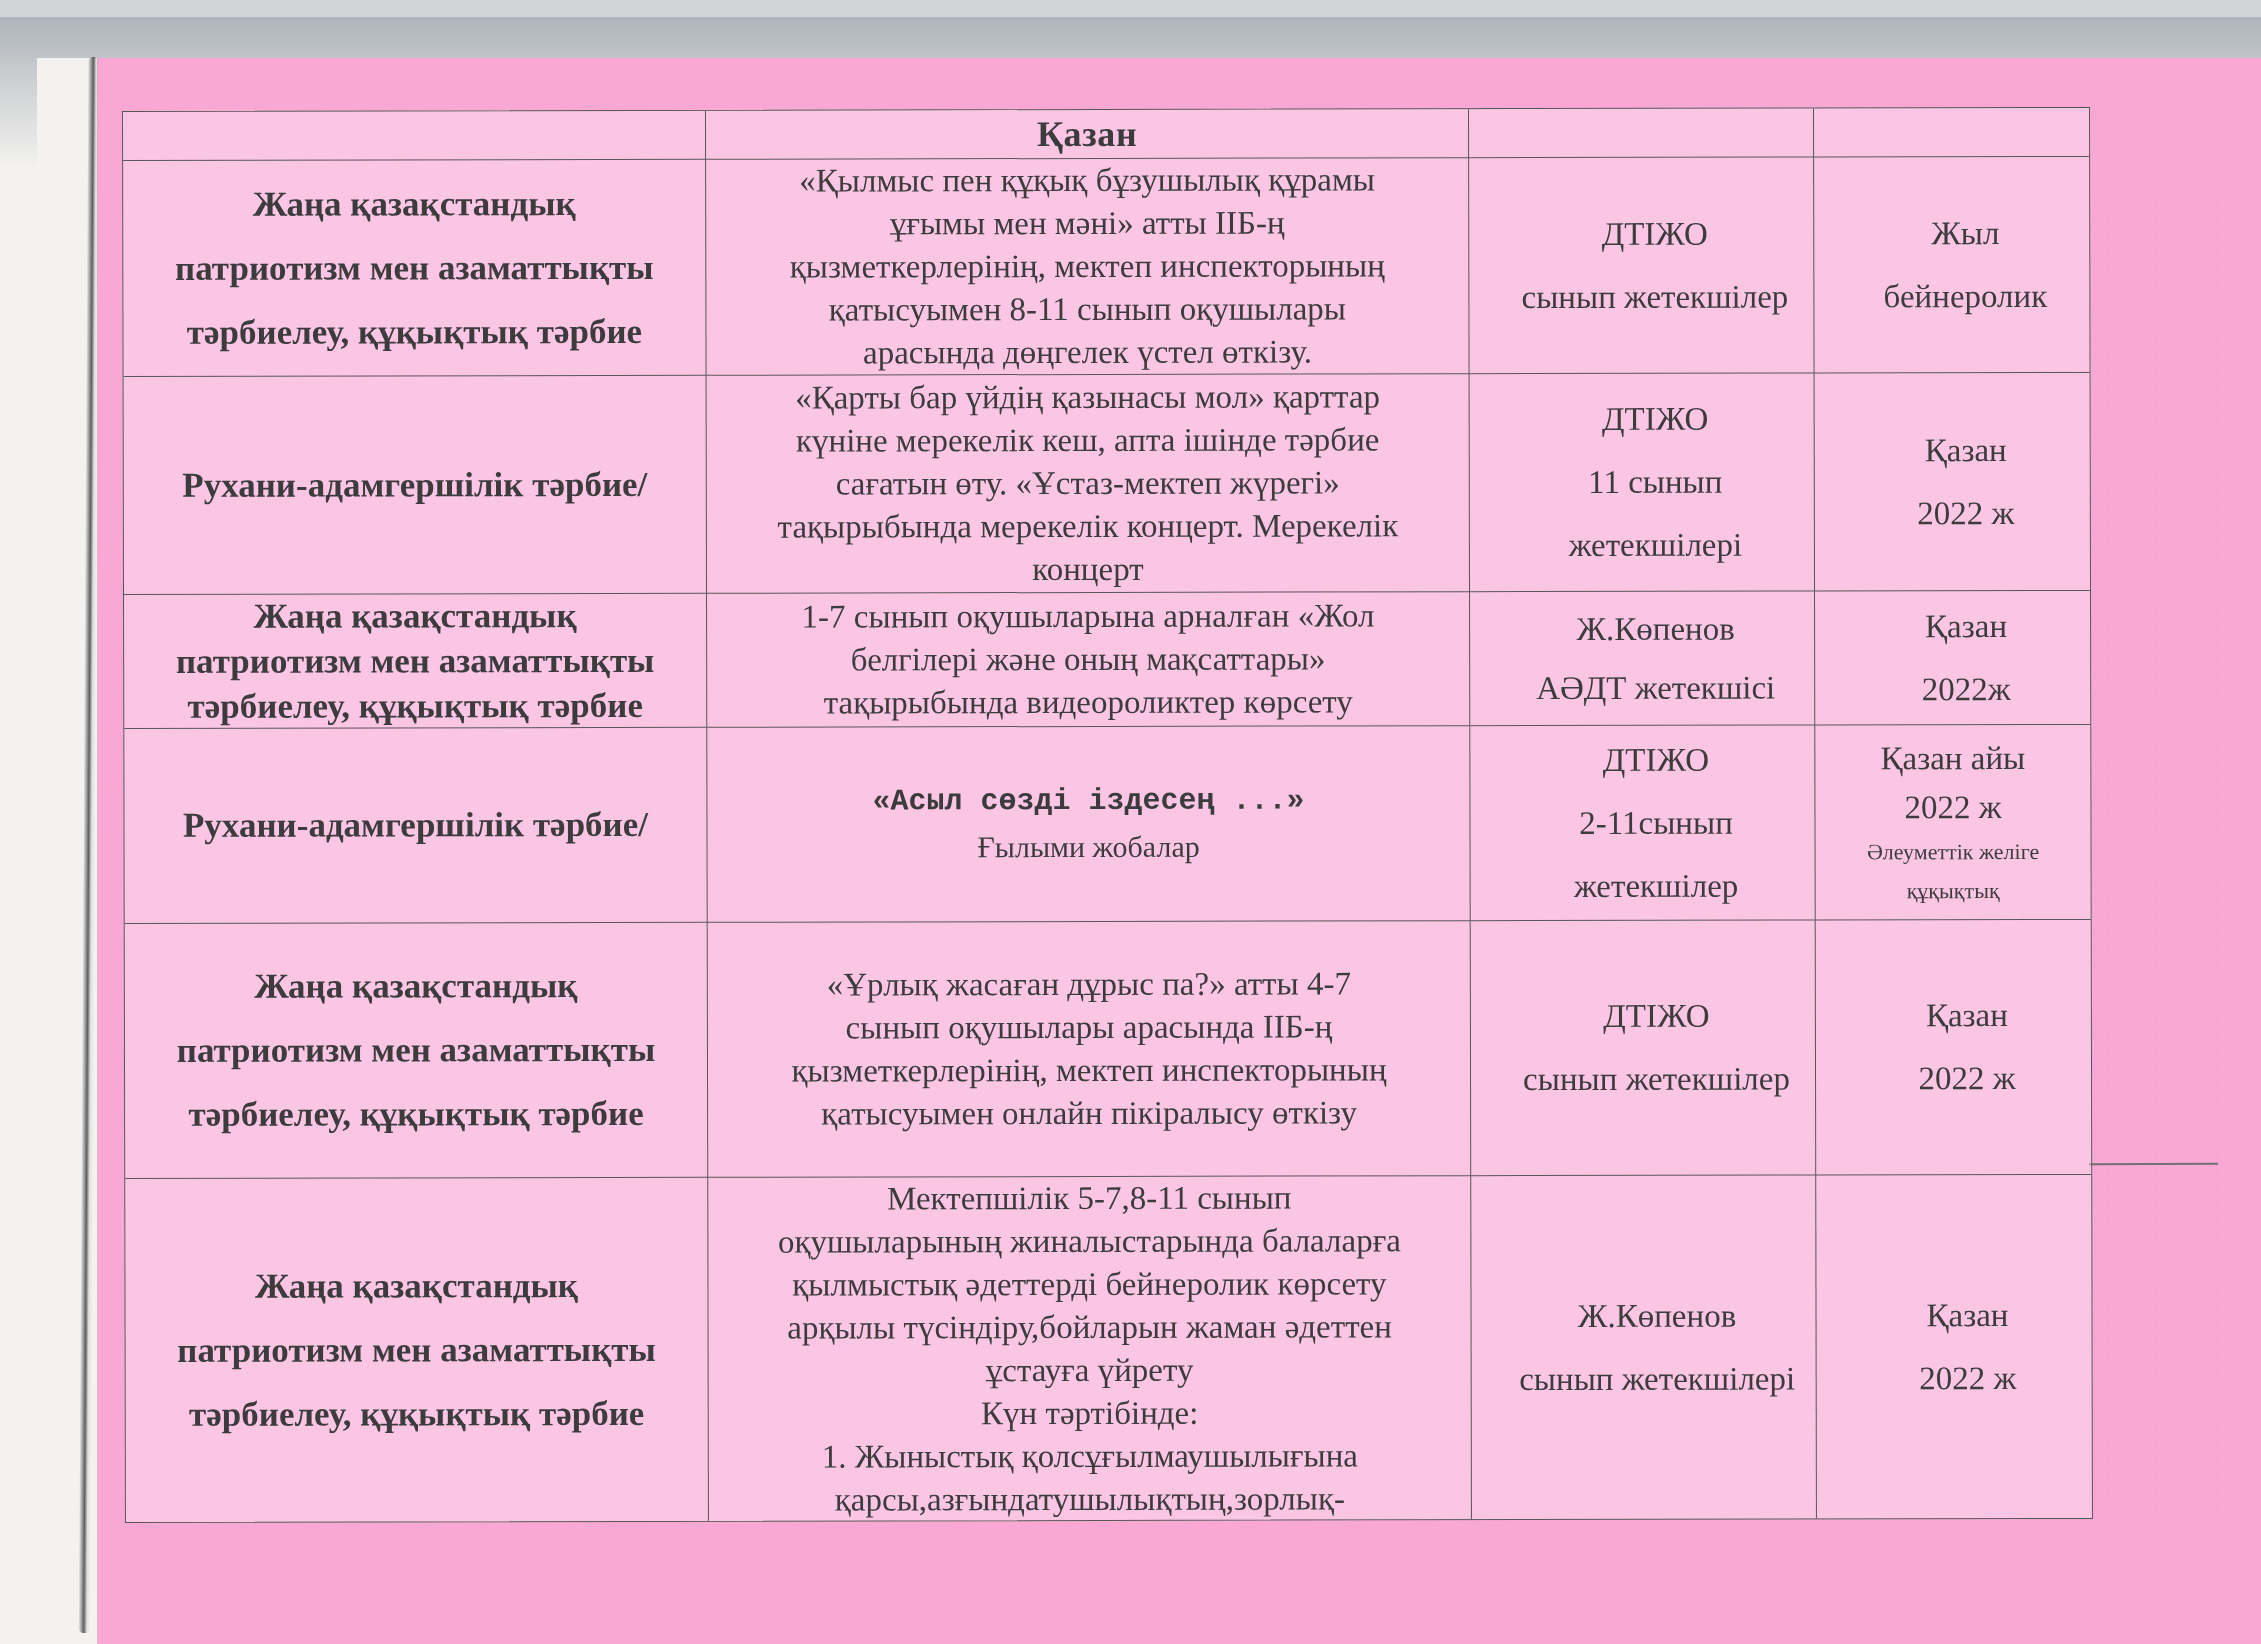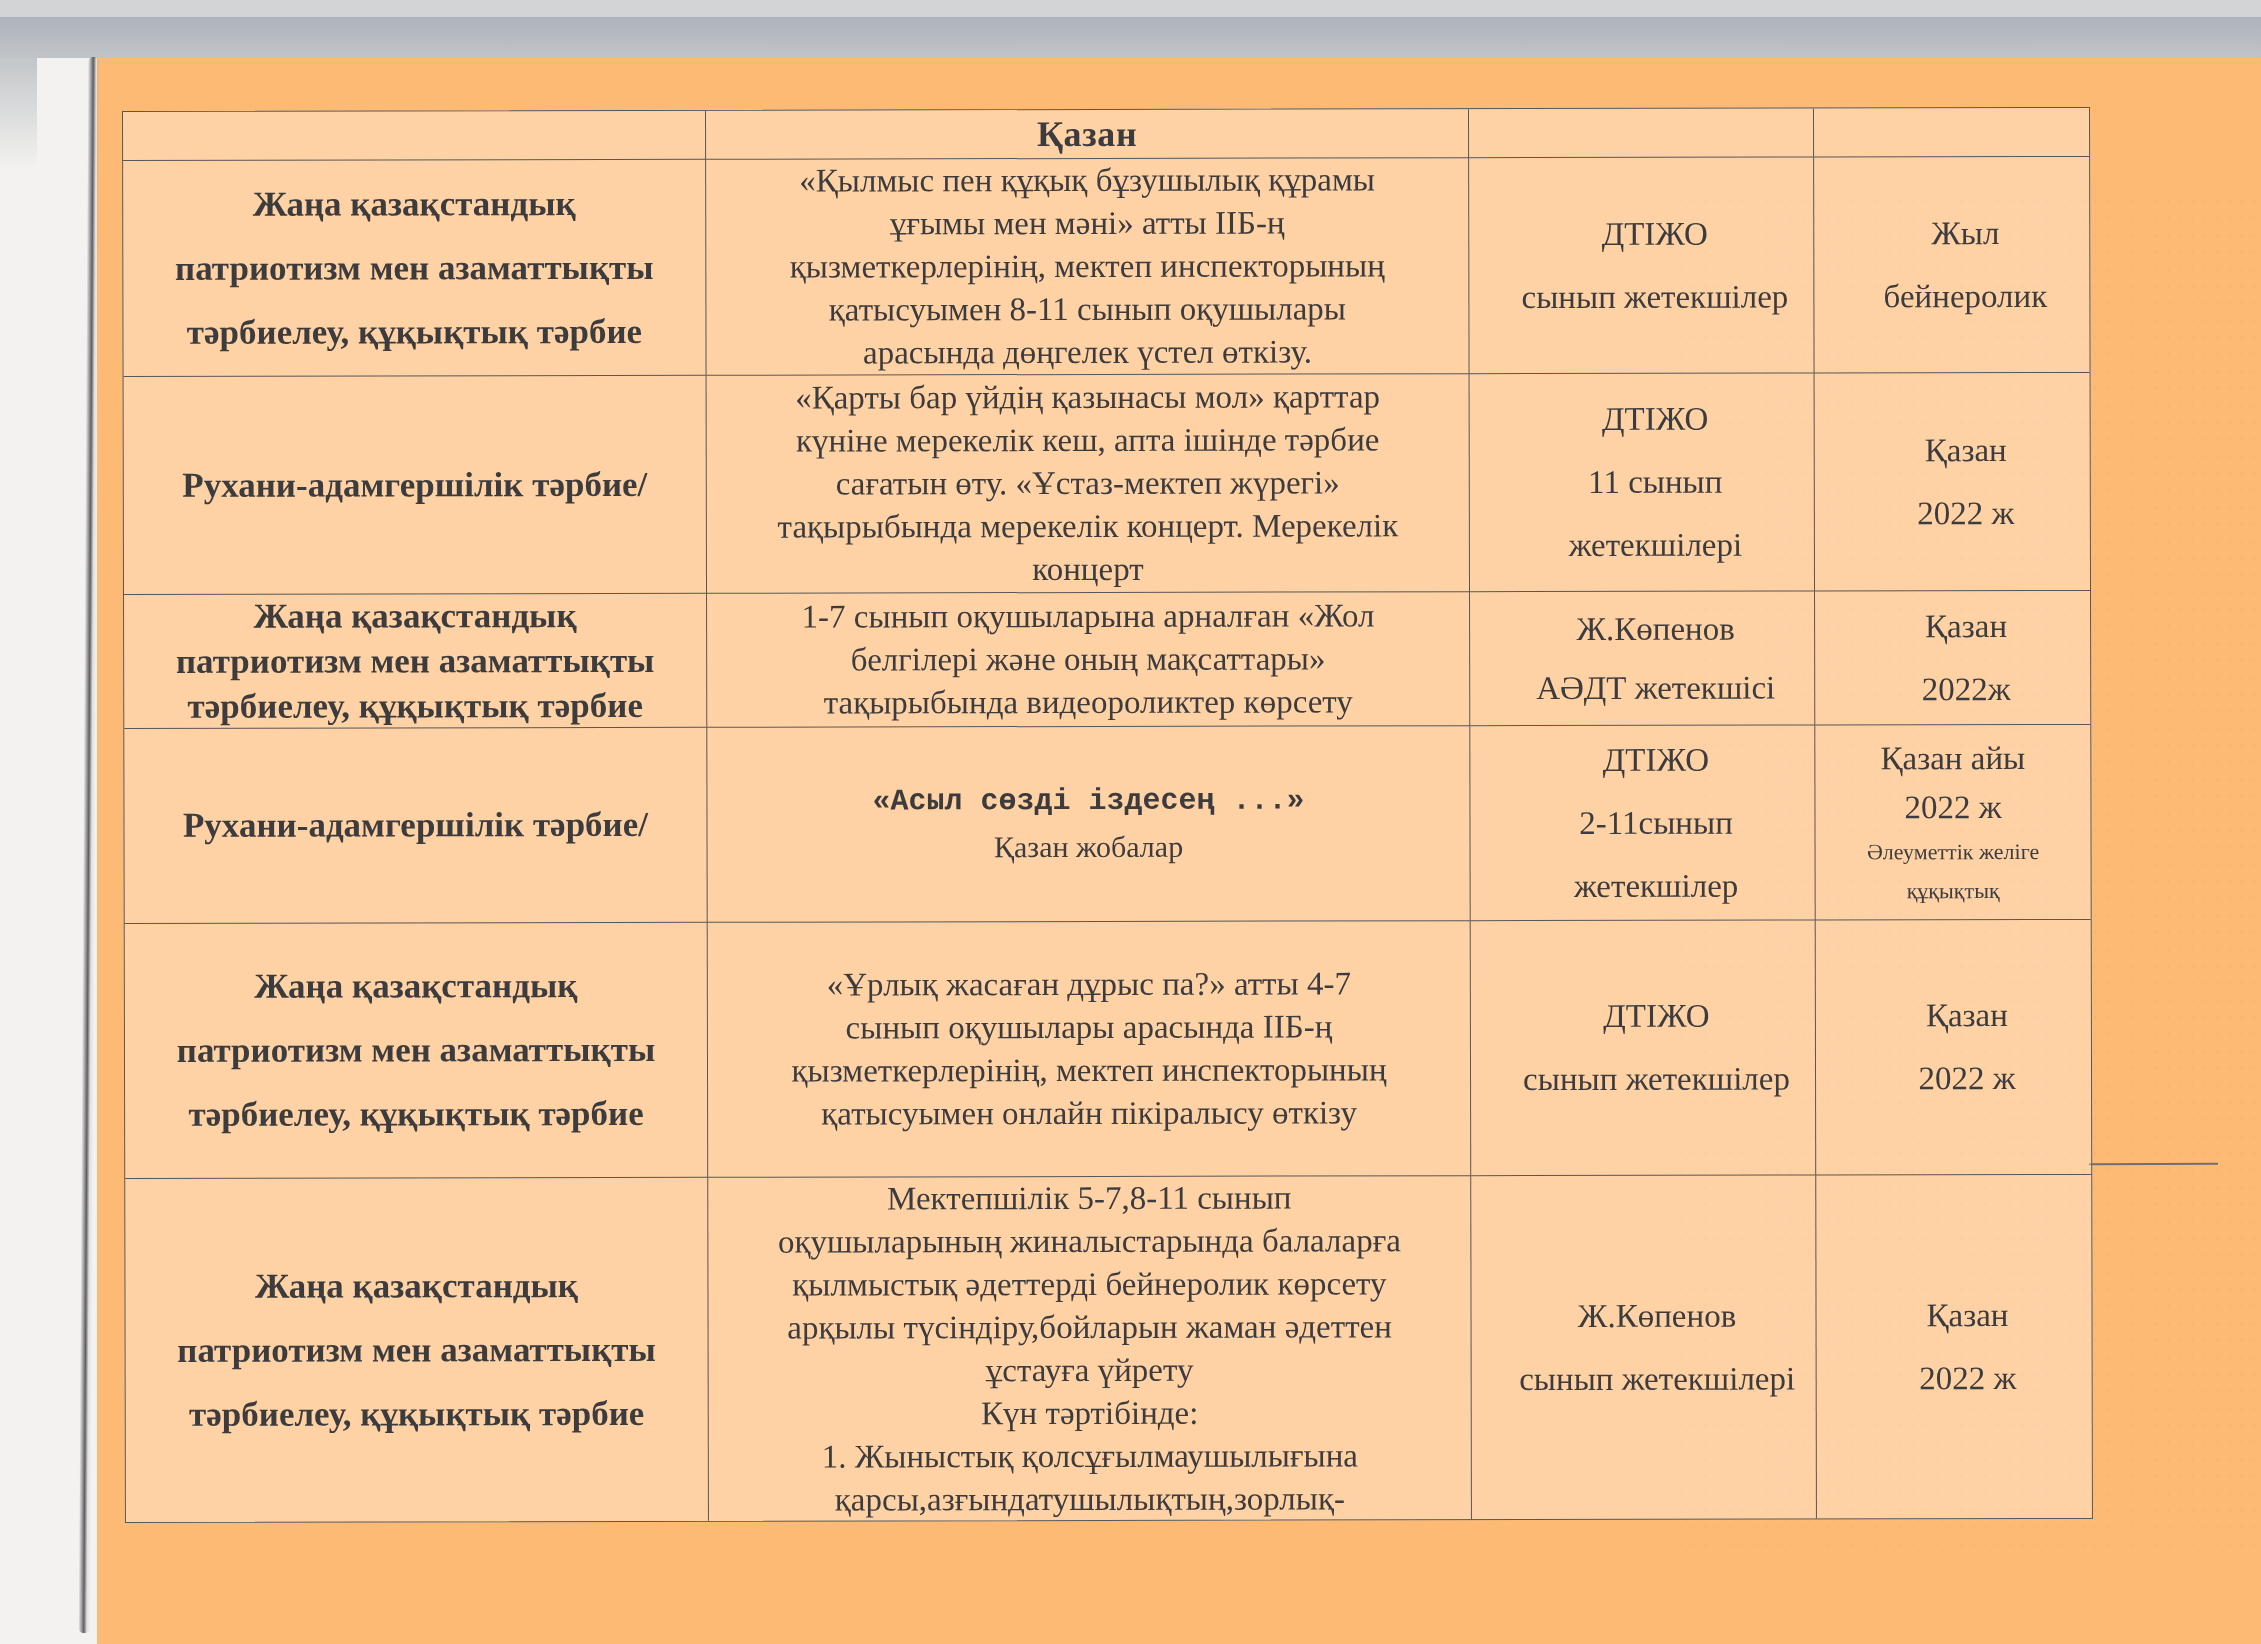--- a/index.html
+++ b/index.html
@@ -6,21 +6,21 @@
     --line:#57575a;
     --ink:#3c3b3e;
   }
   *{margin:0;padding:0;box-sizing:border-box;}
   body{
     width:2261px;height:1644px;
     font-family:"Liberation Serif","DejaVu Serif",serif;
     background:#e9e9e8;
     overflow:hidden;
   }
-  .scan{position:relative;width:2261px;height:1644px;background:#fdba74;overflow:hidden;}
+  .scan{position:relative;width:2261px;height:1644px;background:#f9a8d4;overflow:hidden;}
   
   .strip-top{position:absolute;left:0;top:0;width:2261px;height:17px;background:#d2d4d6;}
   .band-gray{position:absolute;left:0;top:17px;width:2261px;height:41px;
              background:linear-gradient(to bottom,#aeb4bb,#c0c4c9);}
   .corner-gray{position:absolute;left:0;top:58px;width:37px;height:110px;
              background:linear-gradient(to bottom,#c3c6c9,rgba(246,245,243,0));}
   
   .under-page{position:absolute;left:0;top:58px;width:97px;height:1586px;background:#f3f2f0;}
   
   .spine{position:absolute;left:88px;top:57px;width:11.6px;height:1576px;
@@ -147,21 +147,21 @@
     <div class="cell col-per last-col lh-med">
       <div class="txt">Қазан
 2022ж</div>
     </div>
 
     <div class="cell col-dir">
       <div class="txt">Рухани-адамгершілік тәрбие/</div>
     </div>
     <div class="cell">
       <span class="act-l2">«Асыл сөзді іздесең ...»</span>
-      <span class="act-l3">Қазан жобалар</span>
+      <span class="act-l3">Ғылыми жобалар</span>
     </div>
     <div class="cell col-resp">
       <div class="txt">ДТІЖО
 2-11сынып
 жетекшілер</div>
     </div>
     <div class="cell last-col">
       <span class="per-l">Қазан айы</span>
       <span class="per-l">2022 ж</span>
       <span class="per-s">Әлеуметтік желіге</span>

